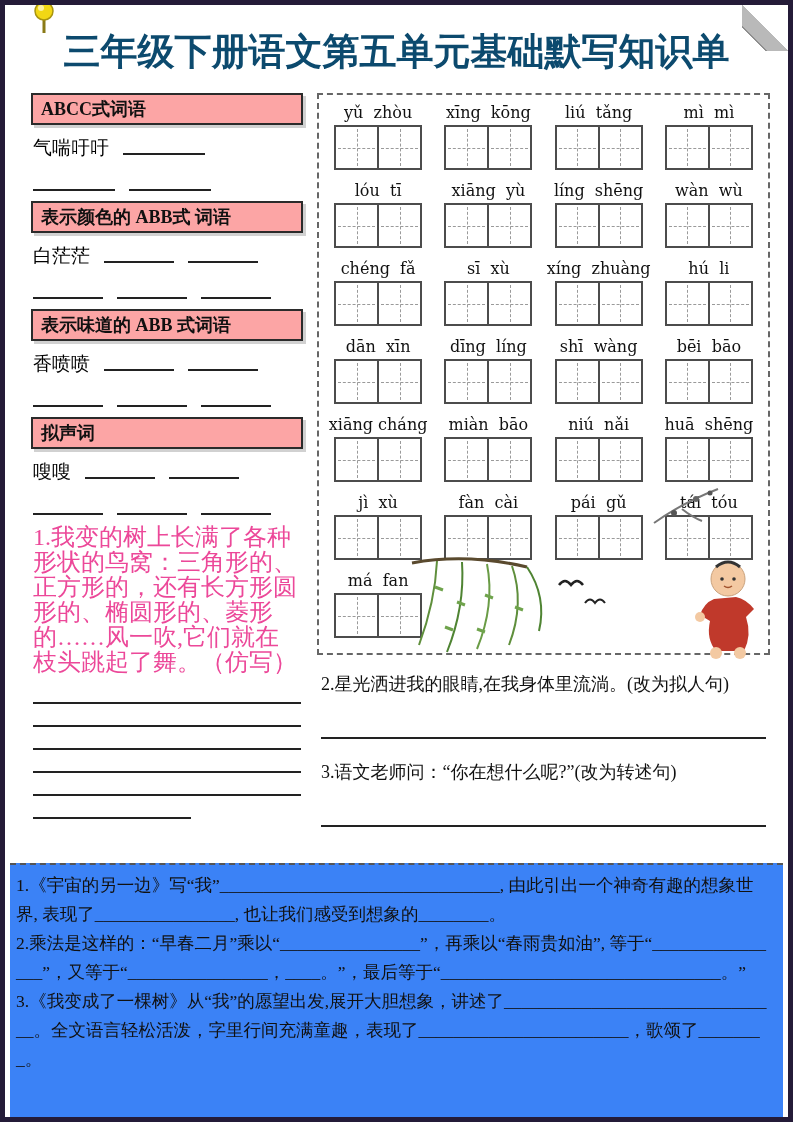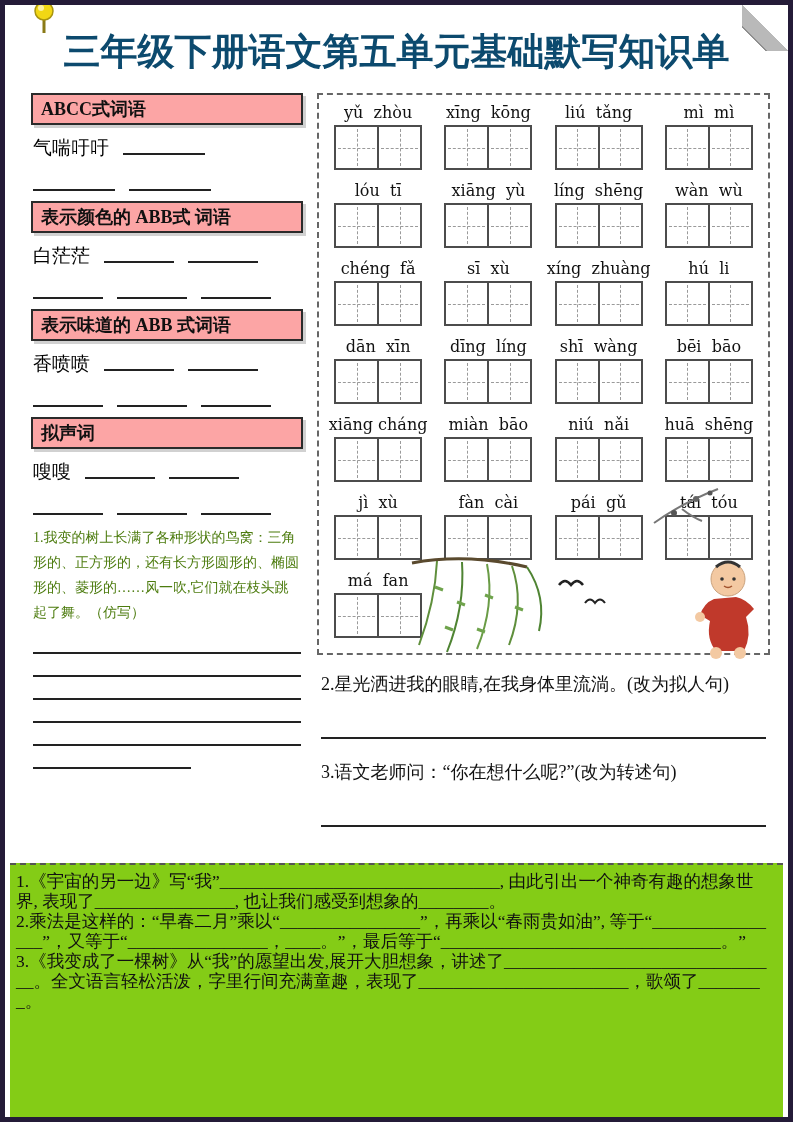--- a/index.html
+++ b/index.html
@@ -27,21 +27,21 @@
   .left-col { width:272px; flex:none; }
   .sec { margin-bottom:10px; }
   .sec-header {
     background:#fca5a5; border:2px solid #2b2b2b; box-shadow:3px 3px 0 rgba(0,0,0,.18);
     padding:2px 8px; font-weight:bold; font-size:18px; color:#111; width:100%;
   }
   .word-row { display:flex; gap:14px; font-size:19px; margin:10px 2px 10px; }
   .blank-row { display:flex; gap:14px; margin:0 2px 8px; }
   .bl { display:inline-block; width:82px; height:20px; border-bottom:2px solid #222; }
   .bl.sm { width:70px; }
-  .q-par { font-size:14px; line-height:25px; margin:8px 2px 6px; color:#4d7c0f; }
+  .q-par { font-size:24px; line-height:25px; margin:8px 2px 6px; color:#ec4899; }
   .wline { border-bottom:2px solid #222; height:23px; margin:0 2px; }
   .wline.short { width:58%; }
 
   
   .right-col { flex:1; min-width:0; }
   .pinyin-box {
     border:2px dashed #666; min-height:562px; position:relative;
     padding:8px 4px 0 4px; background:#fff;
   }
   .prow { display:flex; margin-bottom:7px; }
@@ -58,22 +58,22 @@
   .deco.birds  { left:238px; bottom:34px; }
   .deco.plum   { right:46px; top:388px; }
   .deco.baby   { right:4px; bottom:-10px; }
 
   .rq { font-size:18px; line-height:26px; margin:16px 4px 0; color:#111; }
   .ansline { border-bottom:2px solid #222; height:30px; margin:12px 4px 20px; }
 
   
   .bottom {
     position:absolute; left:5px; right:5px; top:858px; bottom:0;
-    border-top:2px dashed #555; background:#84cc16; padding:6px 10px 4px 6px;
-    font-size:17.5px; line-height:20px; color:#111;
+    border-top:2px dashed #555; background:#3b82f6; padding:6px 10px 4px 6px;
+    font-size:17.5px; line-height:29px; color:#111;
   }
   .bq { margin-bottom:0; word-break:break-all; }
 </style>
 </head>
 <body>
 
 <div class="page">
 
   <div class="pin">
     <svg width="26" height="34" viewBox="0 0 26 34">

